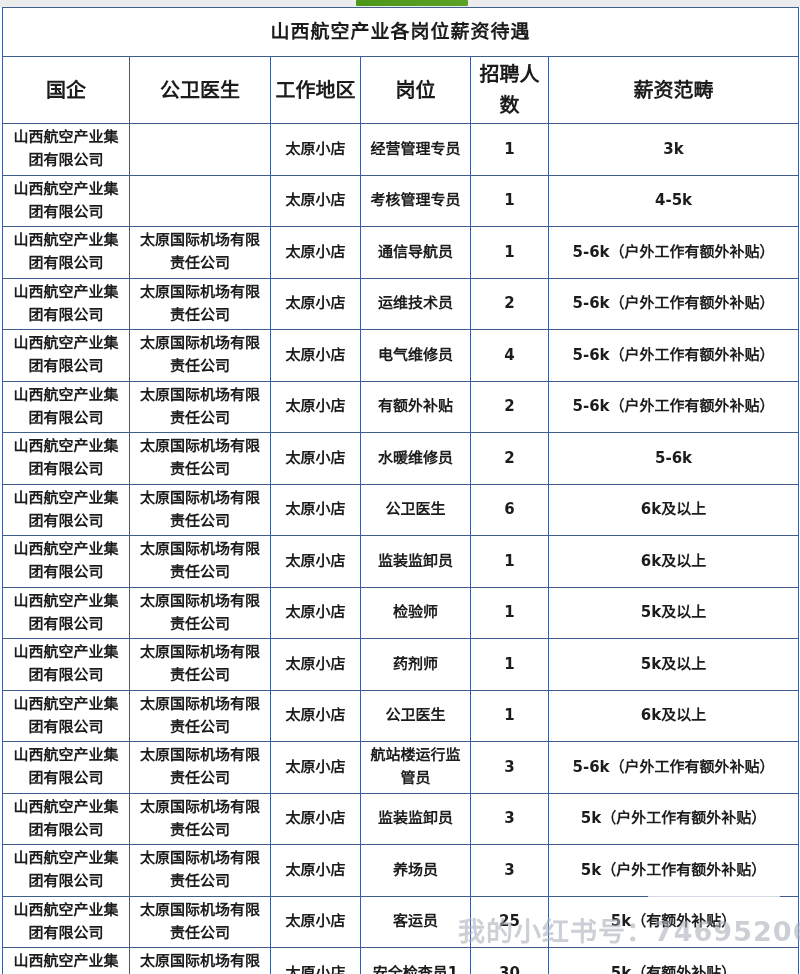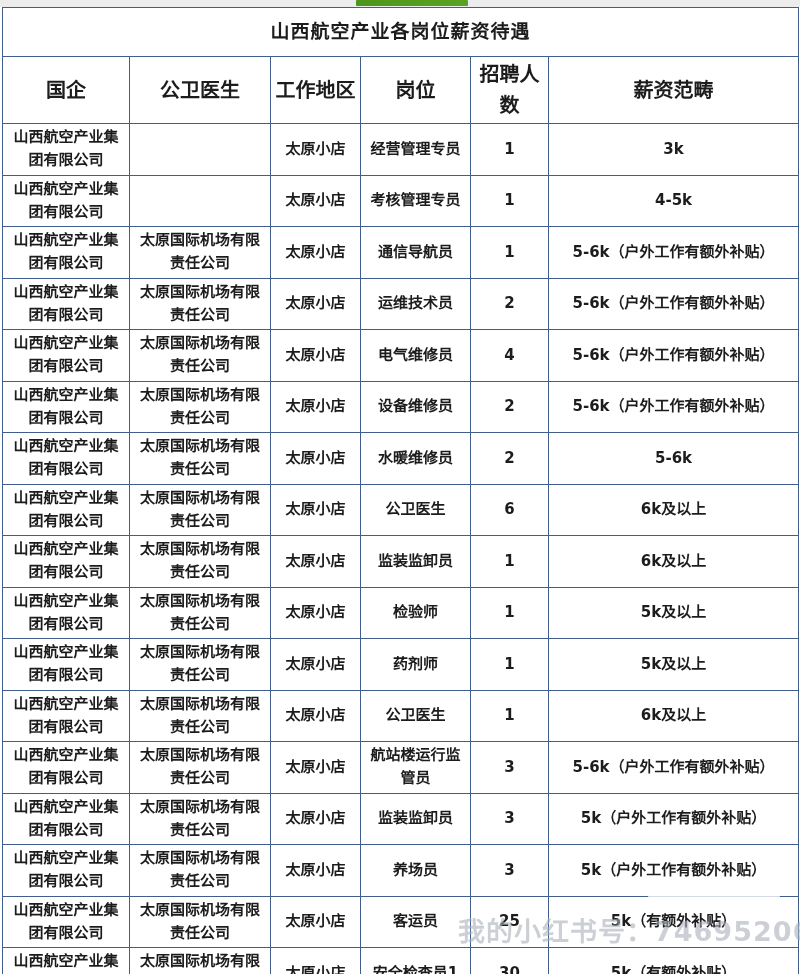--- a/index.html
+++ b/index.html
@@ -141,21 +141,21 @@
         <td>太原国际机场有限责任公司</td>
         <td>太原小店</td>
         <td>电气维修员</td>
         <td>4</td>
         <td>5-6k（户外工作有额外补贴）</td>
       </tr>
       <tr>
         <td>山西航空产业集团有限公司</td>
         <td>太原国际机场有限责任公司</td>
         <td>太原小店</td>
-        <td>设备维修员</td>
+        <td>有额外补贴</td>
         <td>2</td>
         <td>5-6k（户外工作有额外补贴）</td>
       </tr>
       <tr>
         <td>山西航空产业集团有限公司</td>
         <td>太原国际机场有限责任公司</td>
         <td>太原小店</td>
         <td>水暖维修员</td>
         <td>2</td>
         <td>5-6k</td>

